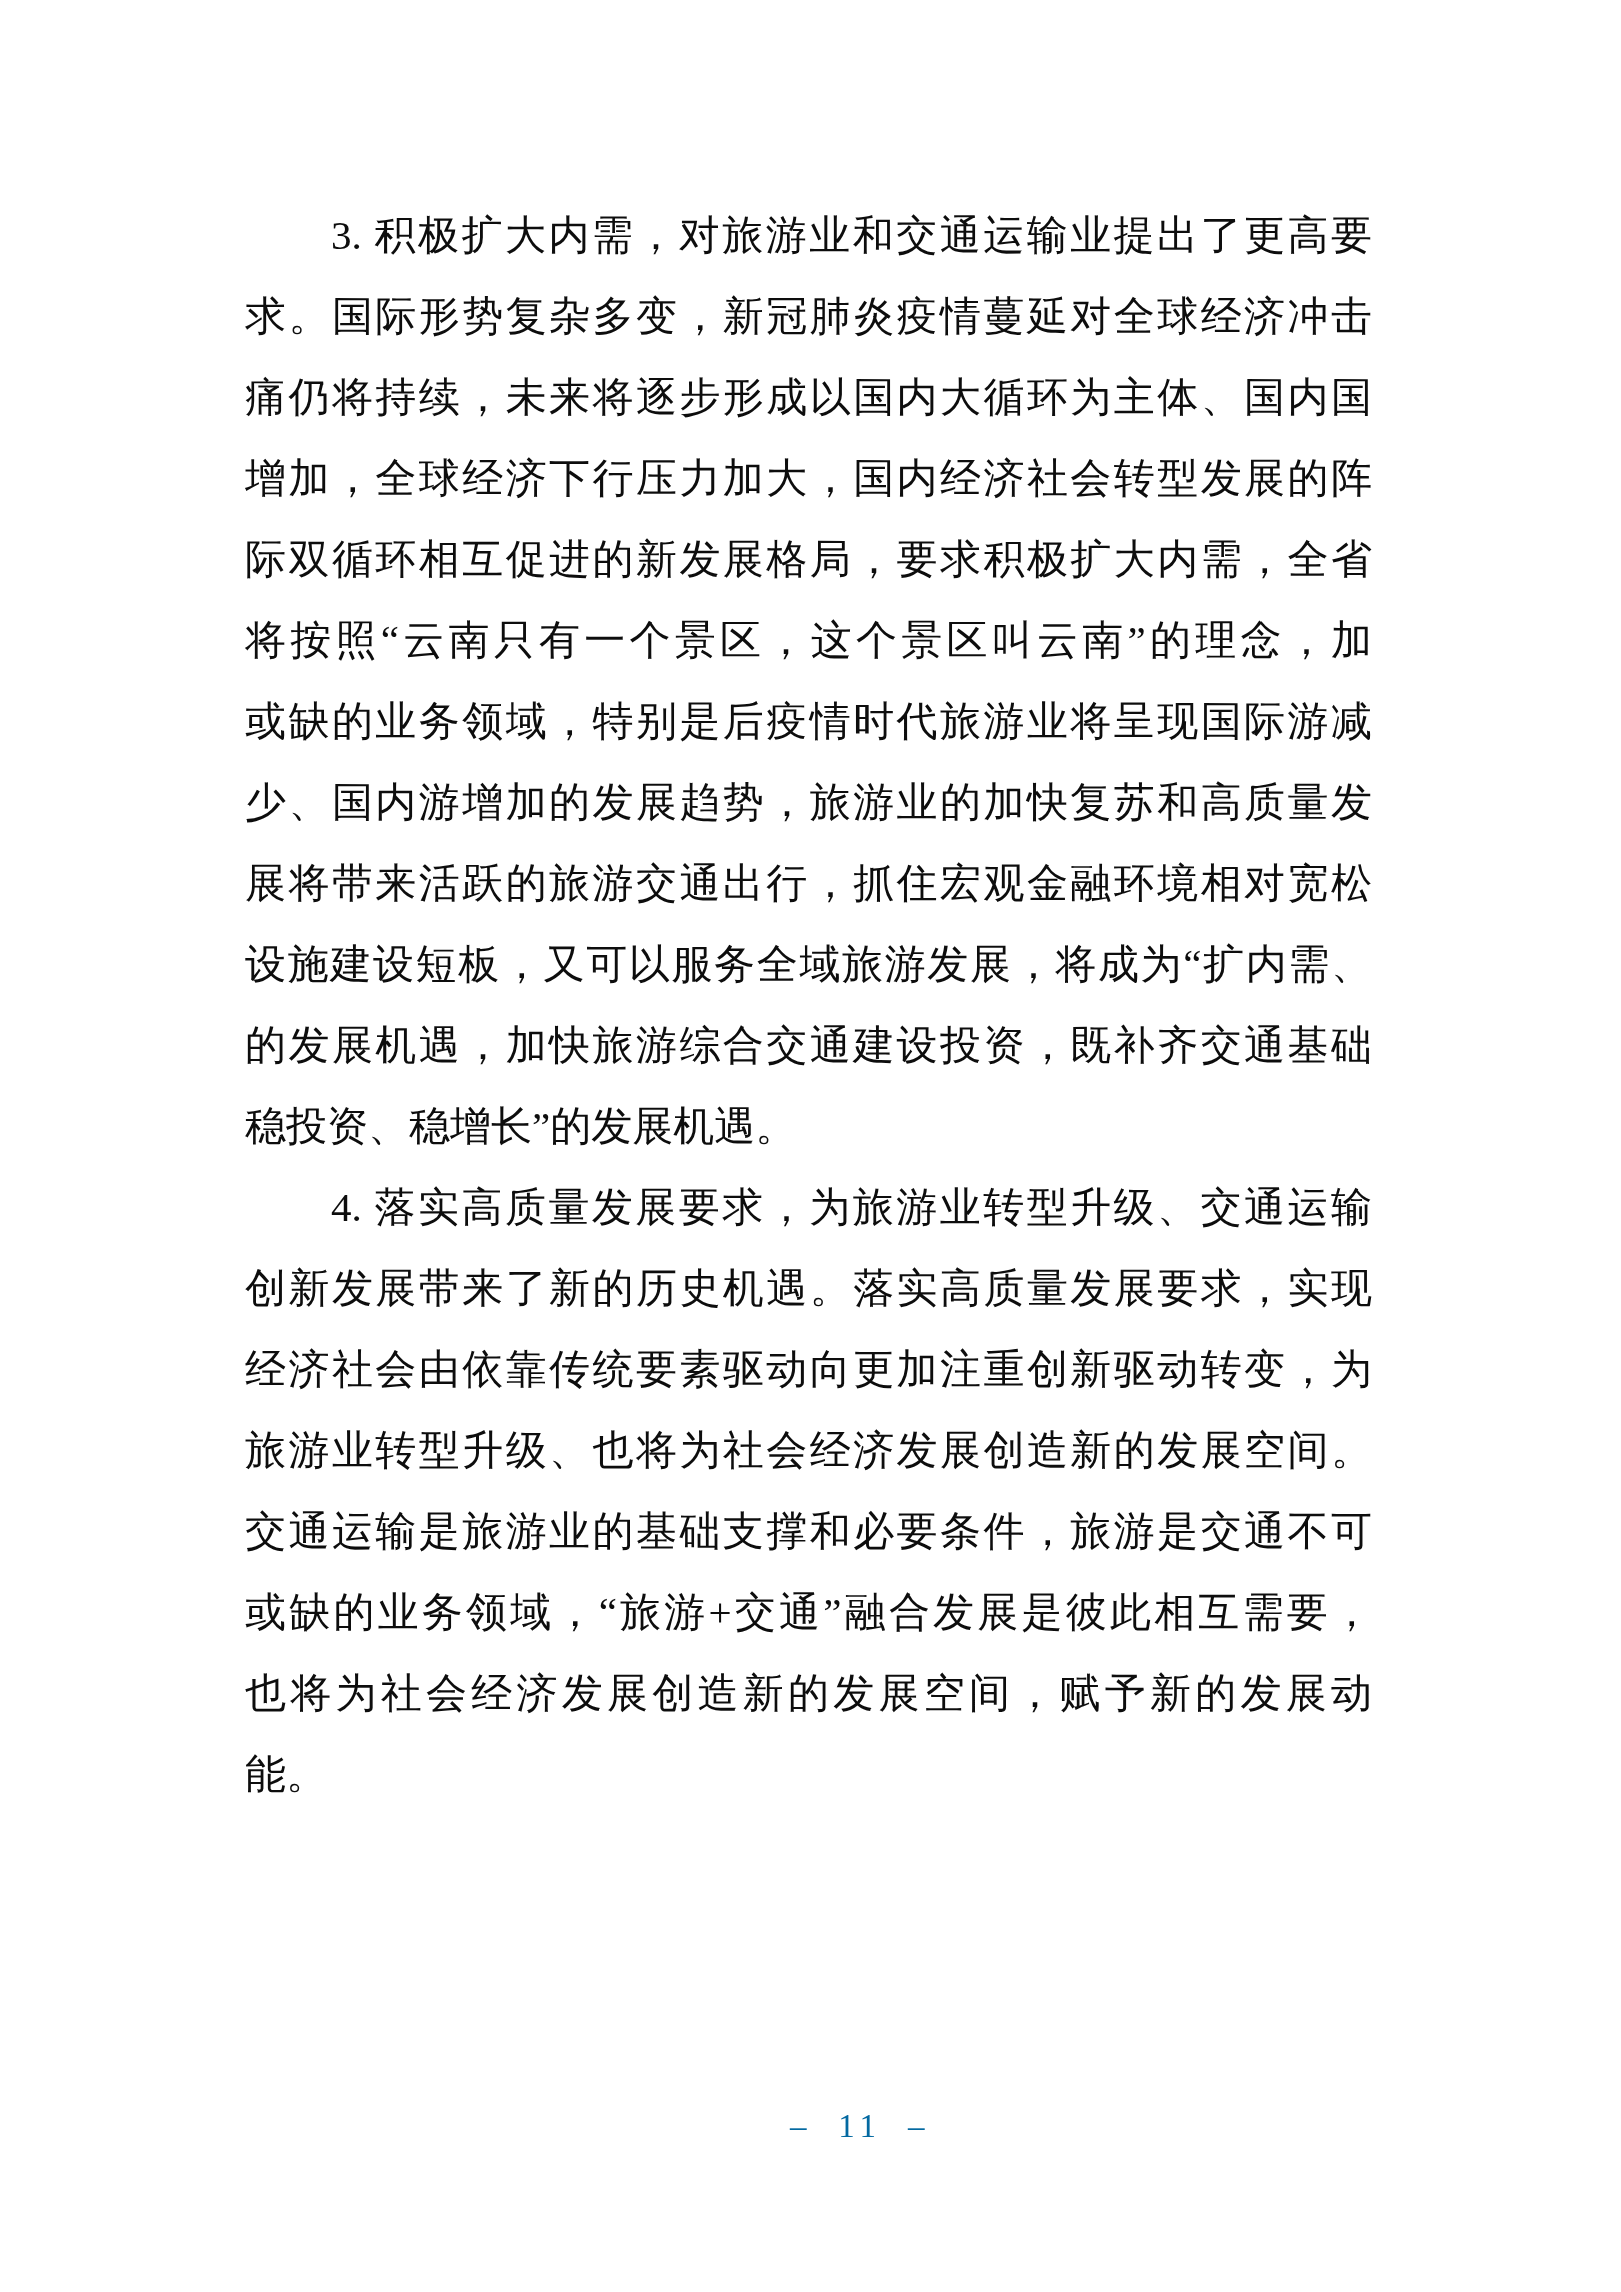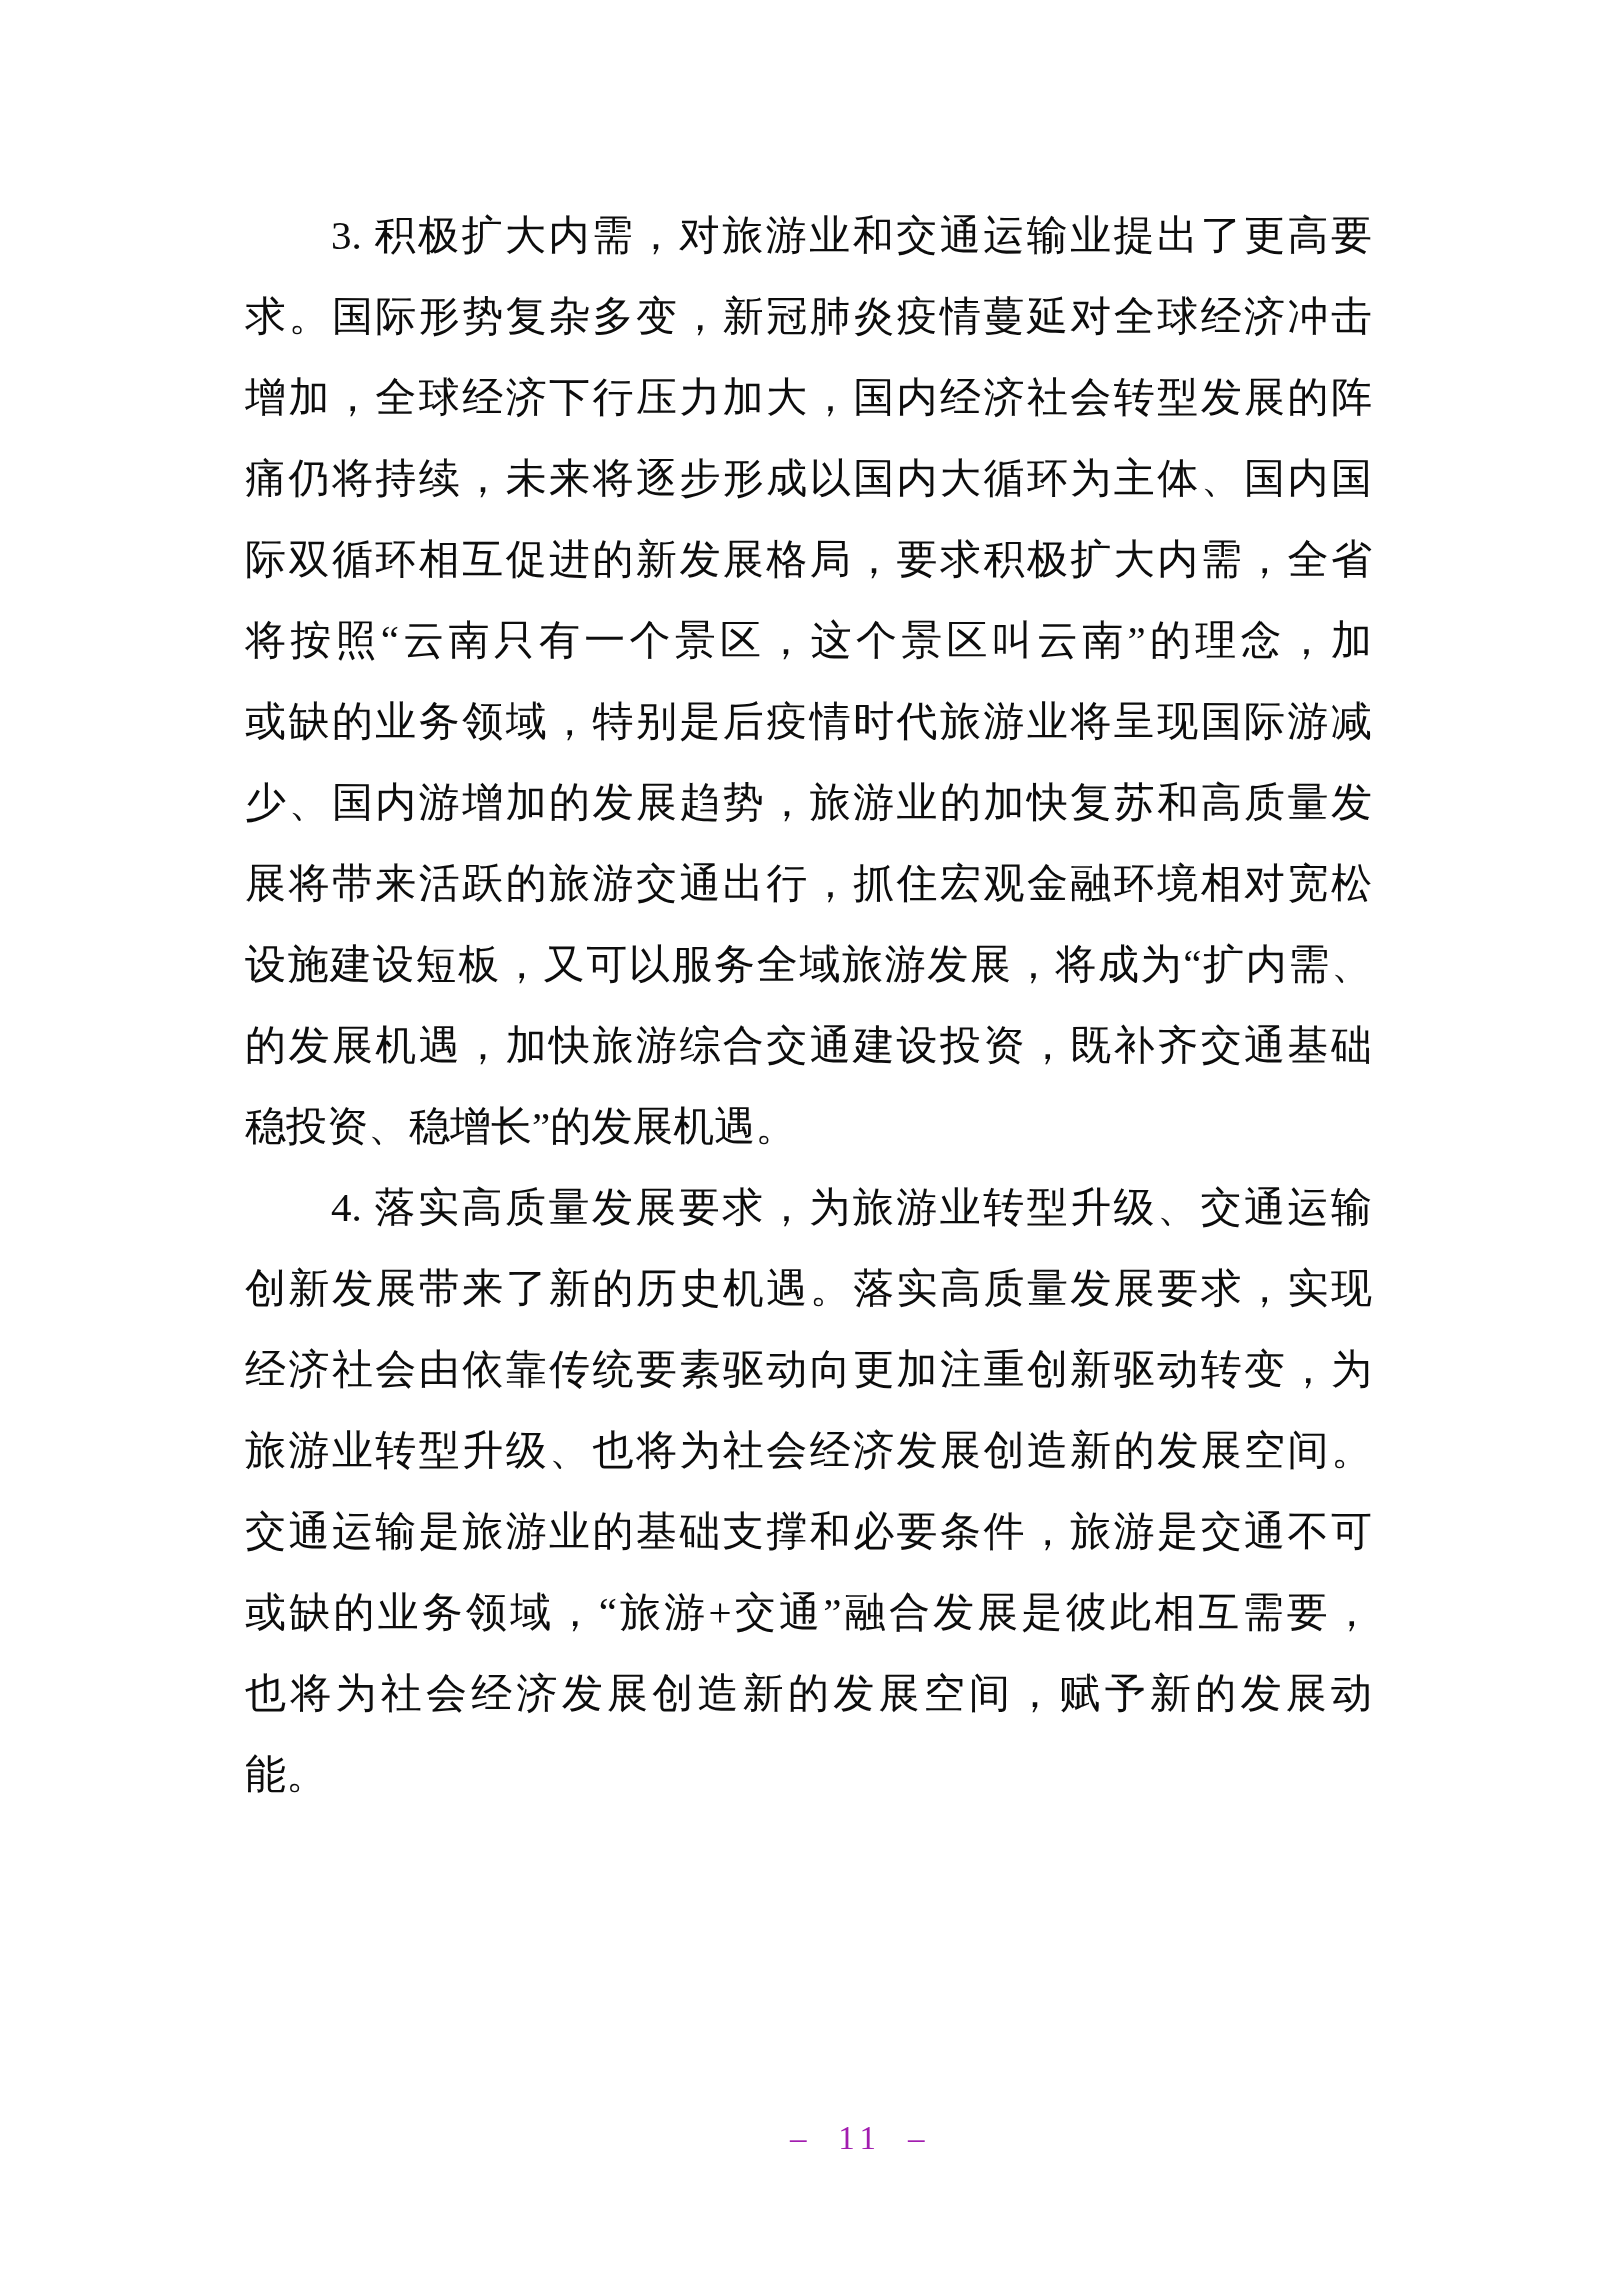--- a/index.html
+++ b/index.html
@@ -38,35 +38,34 @@
   .line.first { padding-left: 86px; }
   .line.last  { text-align-last: left; }
   .page-number {
     position: absolute;
     left: 790px;
     top: 2105px;
     font-size: 33px;
     line-height: 43px;
     letter-spacing: 5.9px;
     word-spacing: 11.8px;
-    color: #a21caf;
+    color: #0369a1;
     white-space: nowrap;
-    margin-top: 12px;
   }
 </style>
 </head>
 <body>
 
 <div class="page">
   <div class="text-block">
     <div class="paragraph">
         <div class="line first">3. 积极扩大内需，对旅游业和交通运输业提出了更高要</div>
         <div class="line">求。国际形势复杂多变，新冠肺炎疫情蔓延对全球经济冲击</div>
+        <div class="line">痛仍将持续，未来将逐步形成以国内大循环为主体、国内国</div>
         <div class="line">增加，全球经济下行压力加大，国内经济社会转型发展的阵</div>
-        <div class="line">痛仍将持续，未来将逐步形成以国内大循环为主体、国内国</div>
         <div class="line">际双循环相互促进的新发展格局，要求积极扩大内需，全省</div>
         <div class="line">将按照“云南只有一个景区，这个景区叫云南”的理念，加</div>
         <div class="line">或缺的业务领域，特别是后疫情时代旅游业将呈现国际游减</div>
         <div class="line">少、国内游增加的发展趋势，旅游业的加快复苏和高质量发</div>
         <div class="line">展将带来活跃的旅游交通出行，抓住宏观金融环境相对宽松</div>
         <div class="line">设施建设短板，又可以服务全域旅游发展，将成为“扩内需、</div>
         <div class="line">的发展机遇，加快旅游综合交通建设投资，既补齐交通基础</div>
         <div class="line last">稳投资、稳增长”的发展机遇。</div>
       </div>
     <div class="paragraph">

